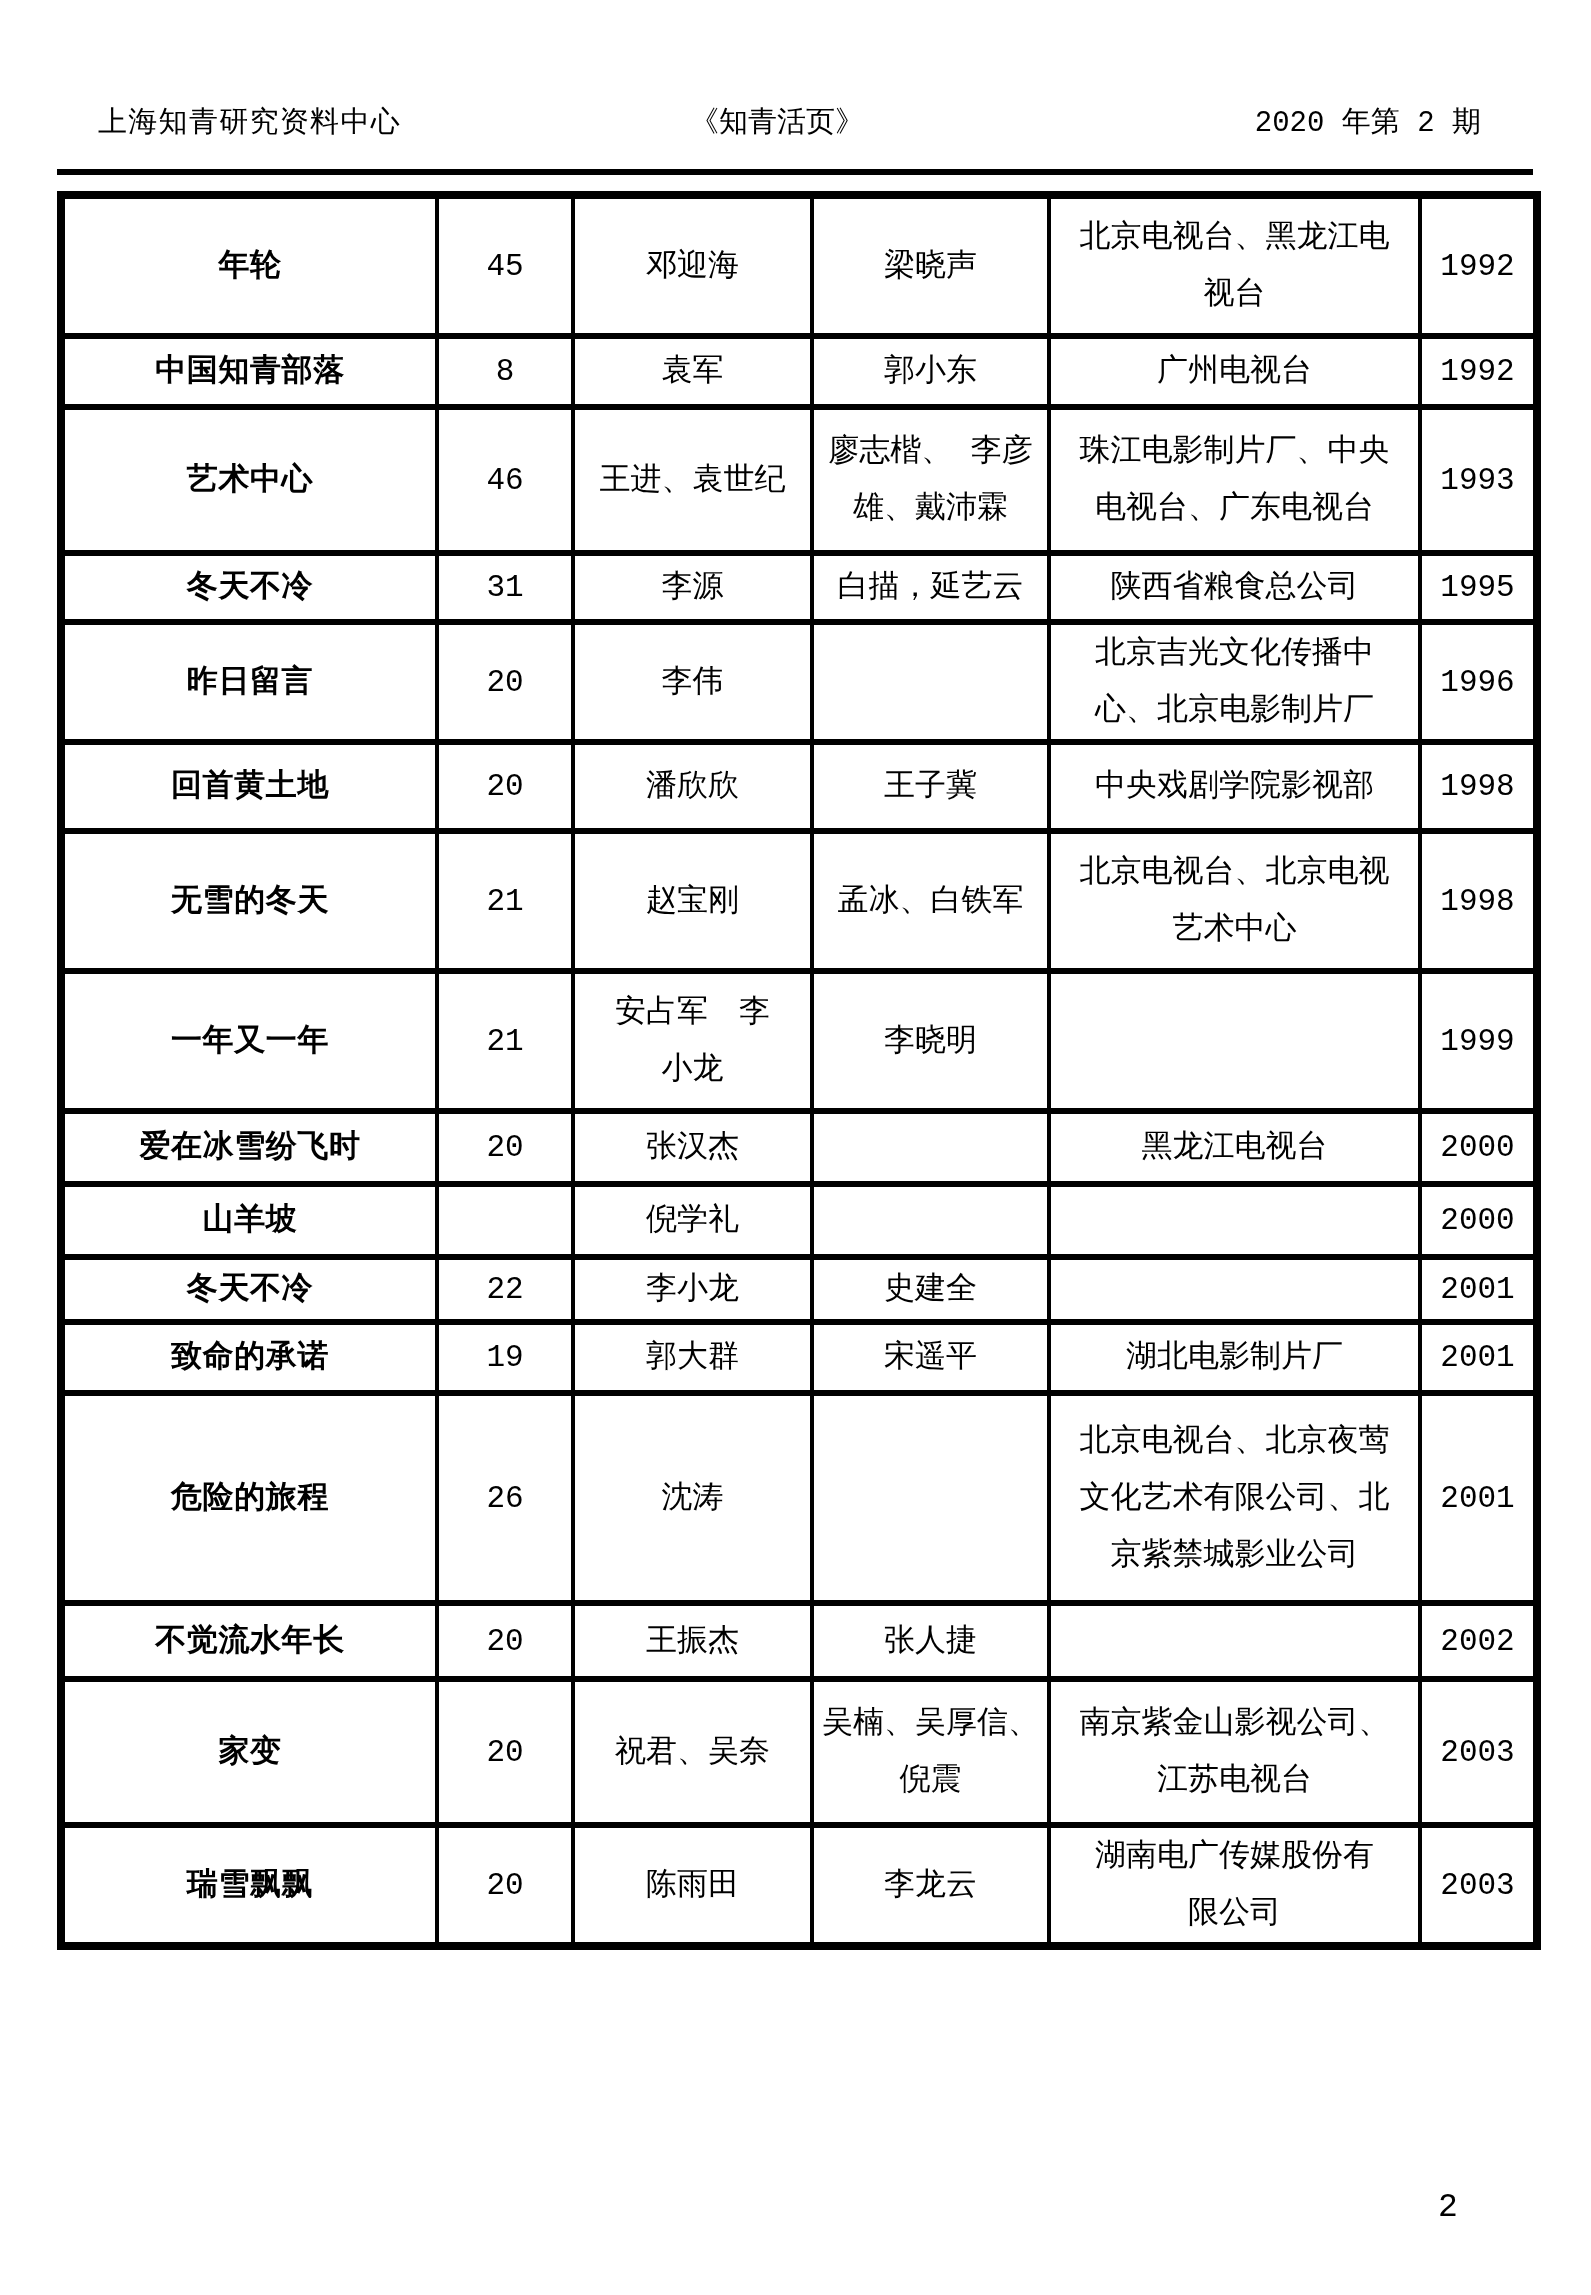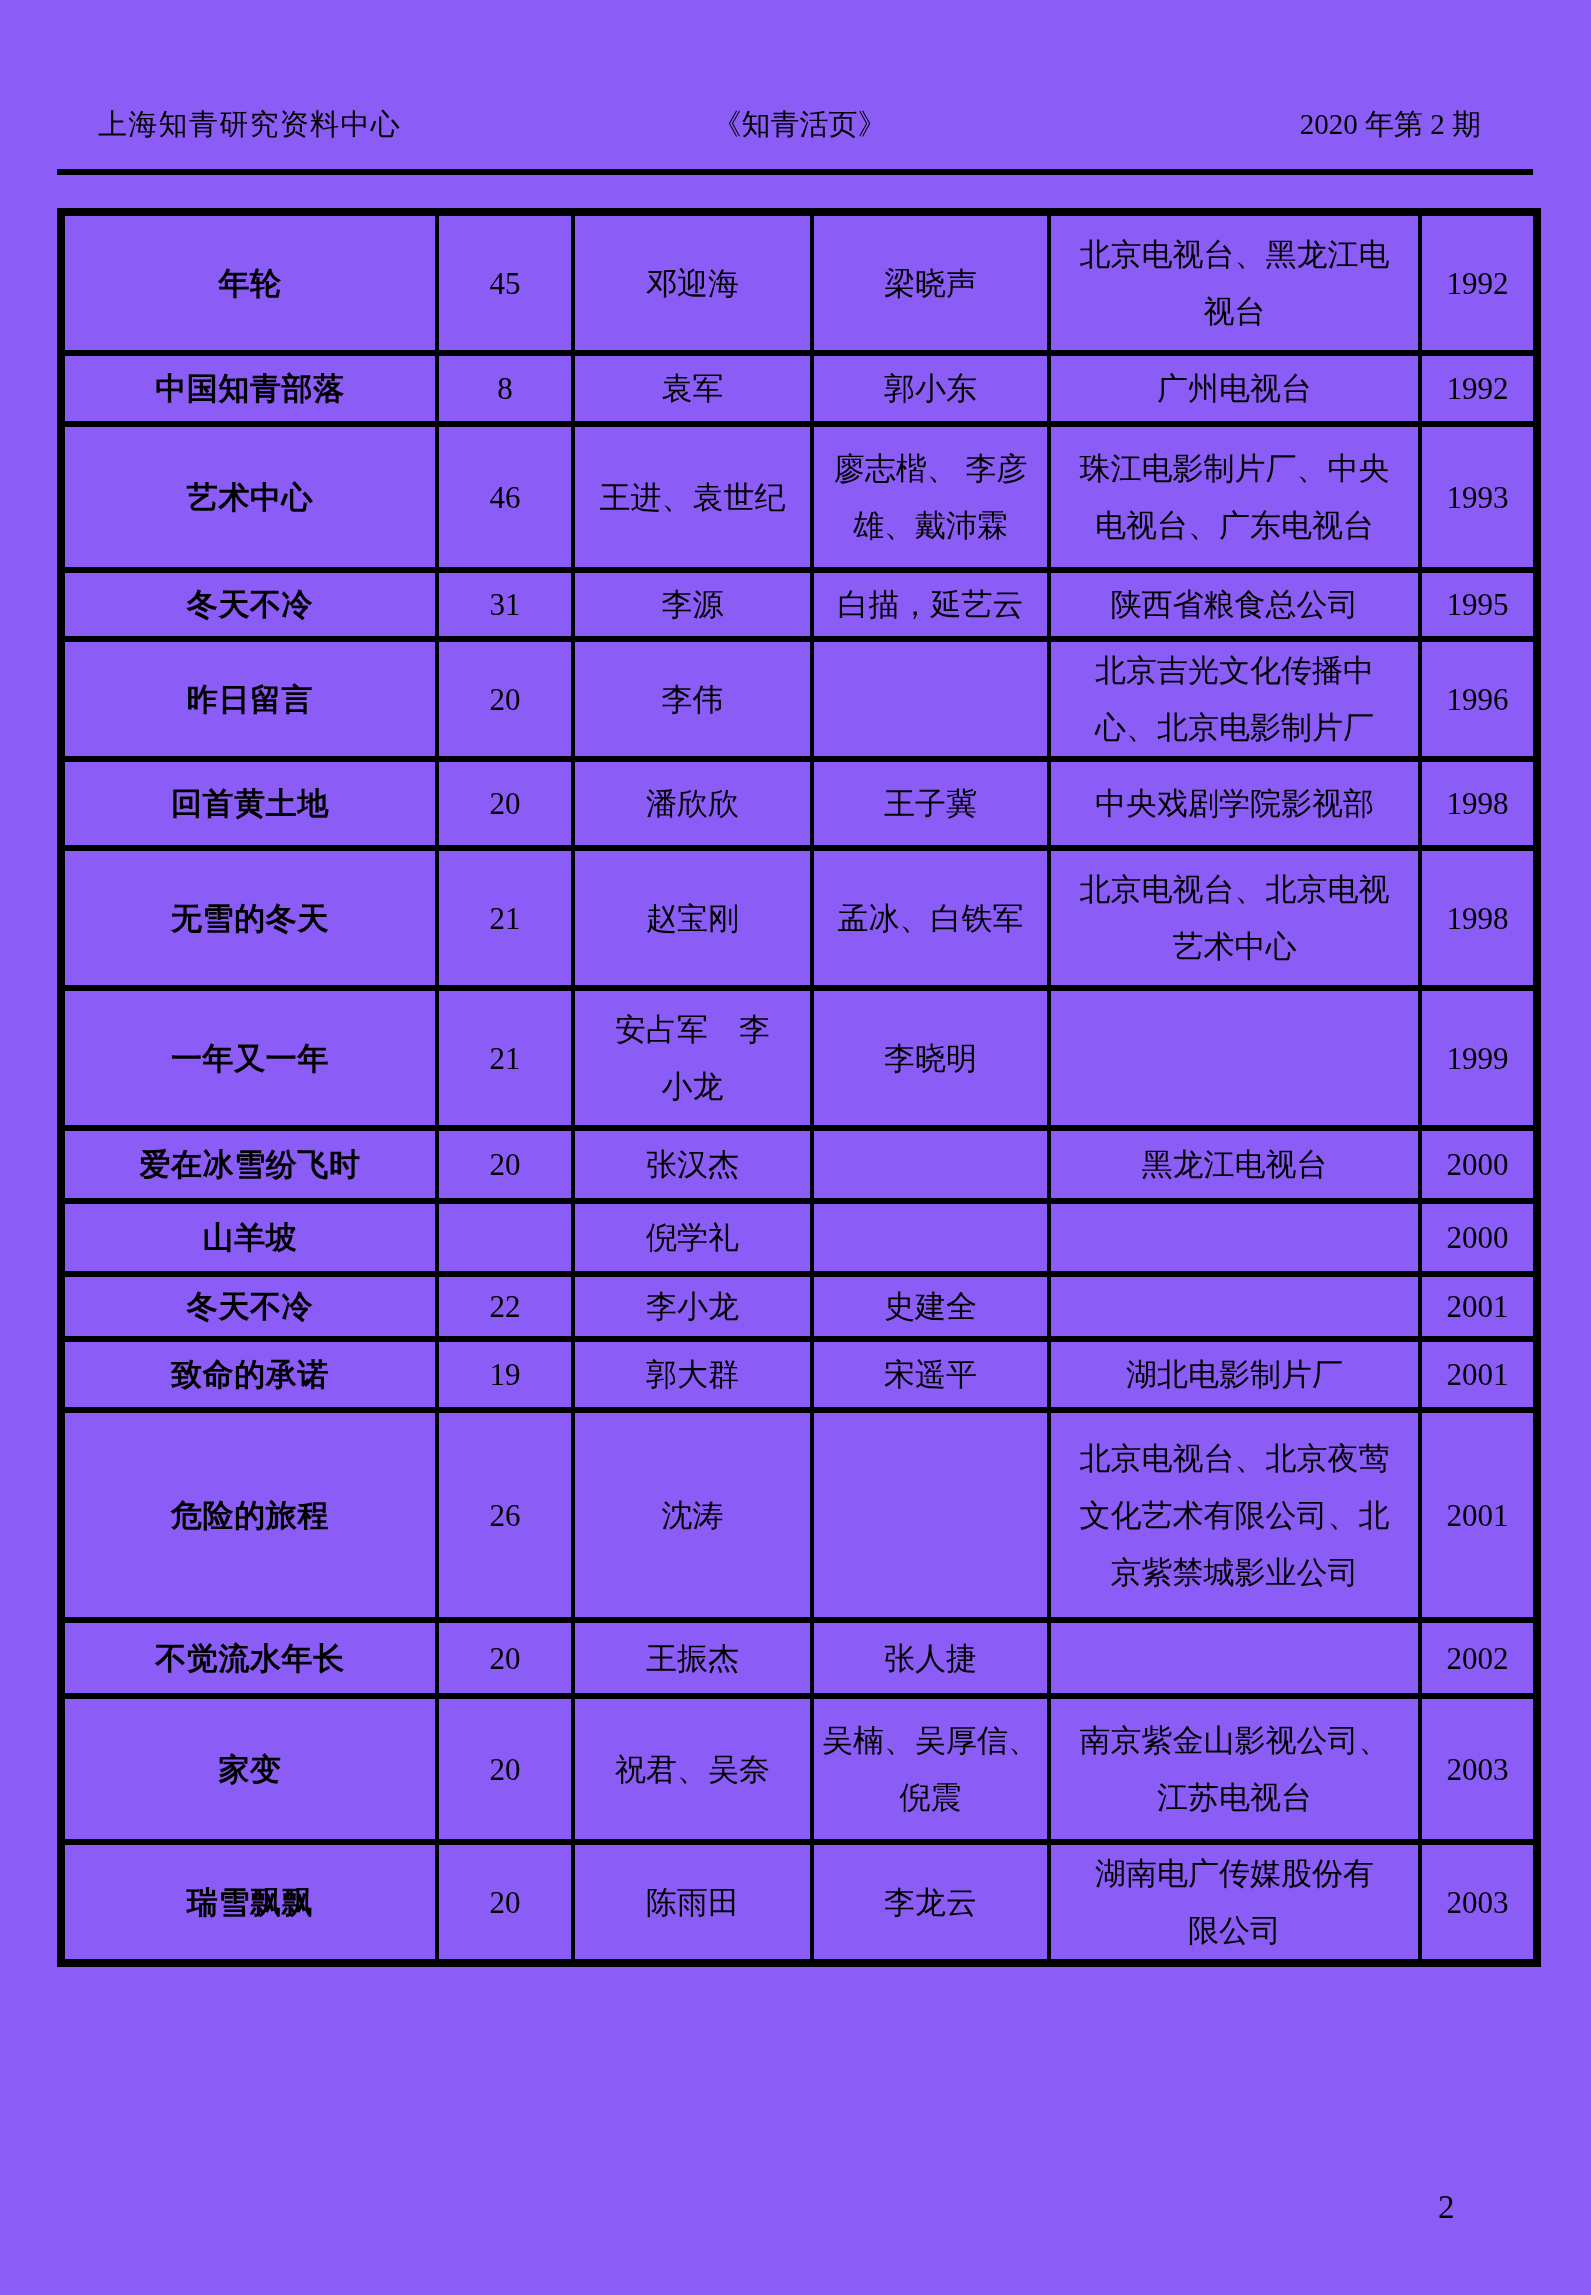--- a/index.html
+++ b/index.html
@@ -1,20 +1,20 @@
 <!DOCTYPE html>
 <html style="font-size:10.2px"><head>
 <meta charset="utf-8">
 <style>
   html,body{margin:0;padding:0;background:#888;}
   .page{
     position:relative;
     width:1592px;height:2295px;
-    background:#8b5cf6;
-    font-family:Liberation Serif, serif;
+    background:#ffffff;
+    font-family:Liberation Mono, monospace;
     color:#000;
     overflow:hidden;
   }
   
   .header{
     position:absolute;
     left:57px; top:107px;
     width:1476px;
     display:flex;
     align-items:baseline;
@@ -24,21 +24,21 @@
     padding-bottom:27px;
     border-bottom:6.4px solid #000;
     box-sizing:border-box;
   }
   .header .h-left{margin-left:41px; letter-spacing:1.3px;}
   .header .h-center{margin-left:-102px;}
   .header .h-right{margin-right:52px;}
   
   table.grid{
     position:absolute;
-    left:57px; top:208px;
+    left:57px; top:191px;
     width:1476px;
     border-collapse:collapse;
     table-layout:fixed;
     border:8.3px solid #000;
   }
   table.grid td{
     border-left:4.5px solid #000;
     border-right:4.5px solid #000;
     border-top:6.4px solid #000;
     border-bottom:6.4px solid #000;

